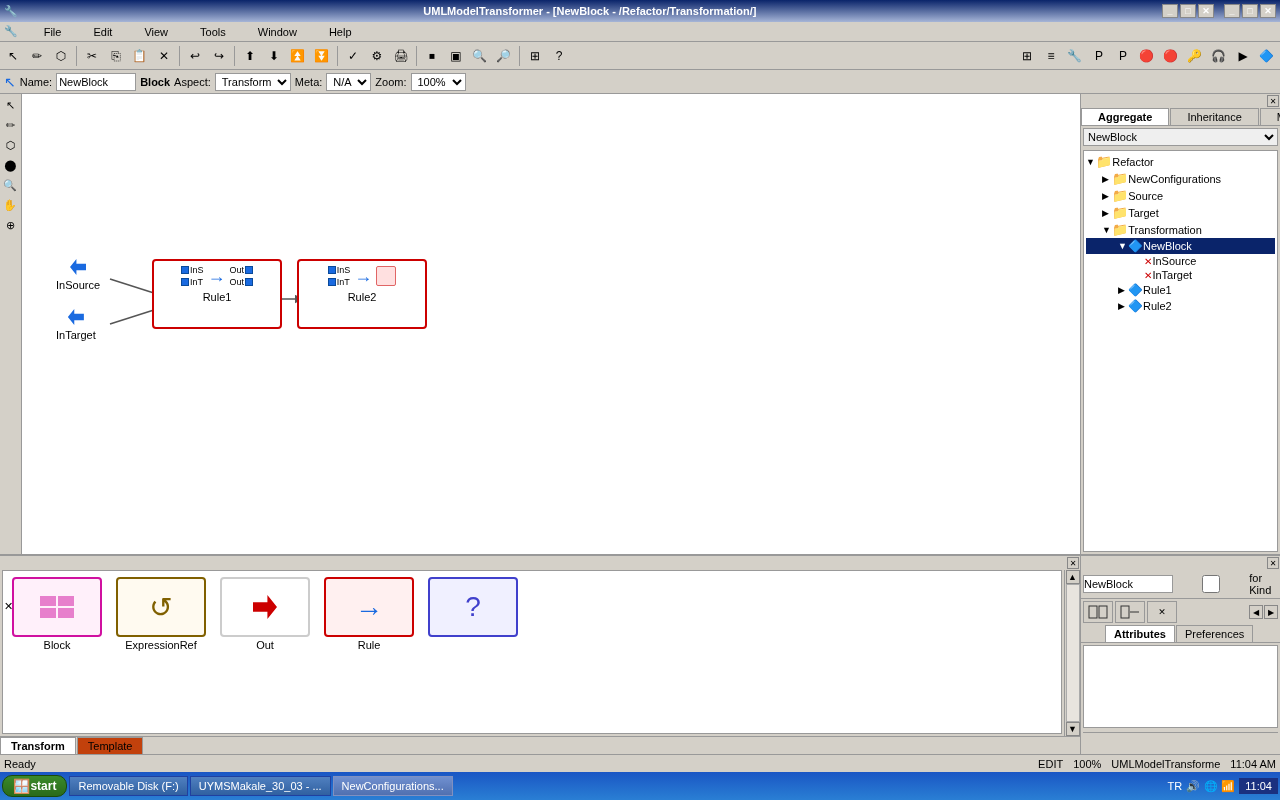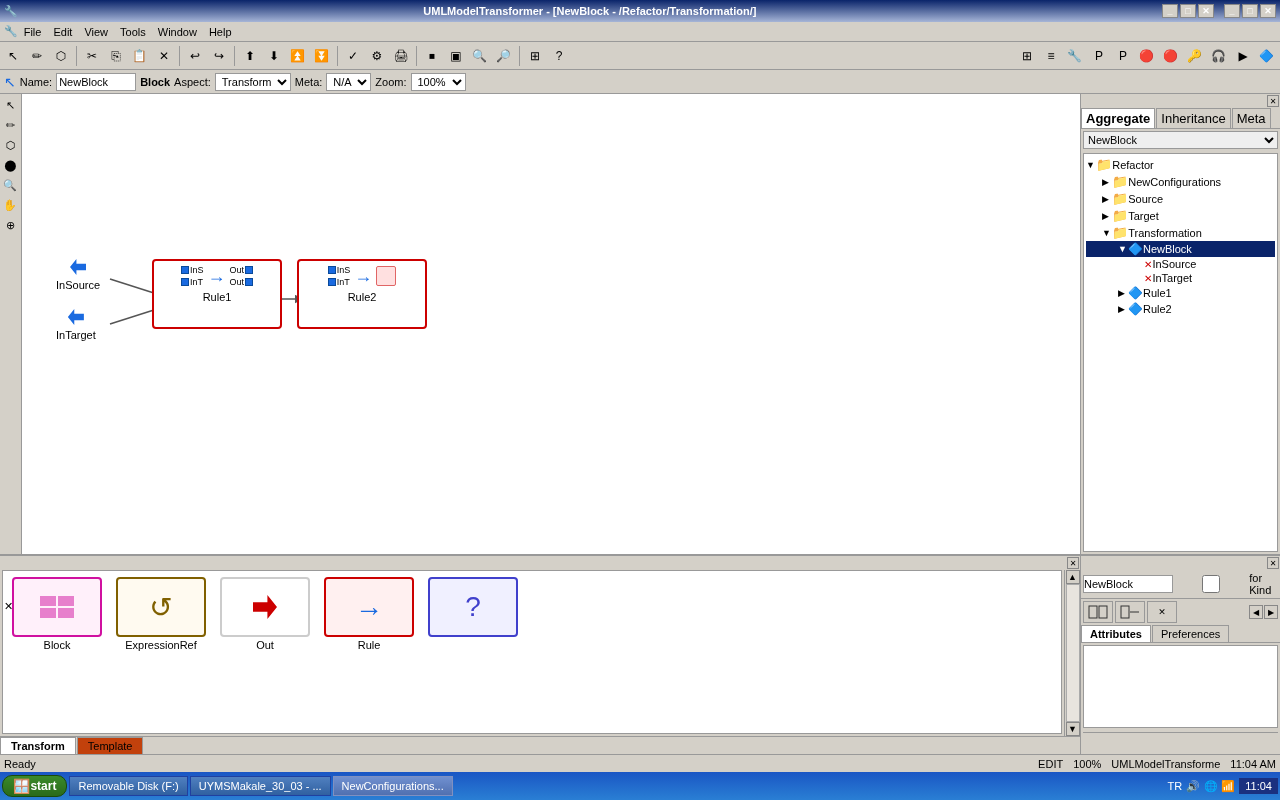--- a/index.html
+++ b/index.html
@@ -33,20 +33,21 @@
       height: 20px;
       display: flex;
       align-items: center;
       padding: 0 4px;
       border-bottom: 1px solid #999;
       font-size: 11px;
     }
     .menu-item {
       padding: 2px 6px;
       cursor: pointer;
+      margin-left: 20px;
     }
 
     
     #toolbar {
       background: #d4d0c8;
       height: 28px;
       display: flex;
       align-items: center;
       padding: 0 2px;
       border-bottom: 1px solid #999;
@@ -132,22 +133,22 @@
       cursor: pointer;
       display: flex; align-items: center; justify-content: center;
       align-self: flex-end;
       margin: 1px;
     }
     #right-tabs {
       display: flex;
       border-bottom: 1px solid #999;
     }
     .r-tab {
-      padding: 2px 4px;
-      font-size: 13px;
+      padding: 2px 16px;
+      font-size: 11px;
       cursor: pointer;
       border: 1px solid #999;
       border-bottom: none;
       background: #d4d0c8;
       margin-right: 1px;
     }
     .r-tab.active {
       background: white;
       font-weight: bold;
     }
@@ -278,20 +279,21 @@
     #rb-header input {
       width: 90px;
       height: 18px;
       border: 1px solid #999;
       font-size: 11px;
     }
     #rb-kind { font-size: 11px; }
     #rb-tabs {
       display: flex;
       border-bottom: 1px solid #999;
+      padding-left: 24px;
     }
     .rb-tab {
       padding: 2px 8px;
       font-size: 11px;
       cursor: pointer;
       border: 1px solid #999;
       border-bottom: none;
       margin-right: 1px;
       background: #d4d0c8;
     }

